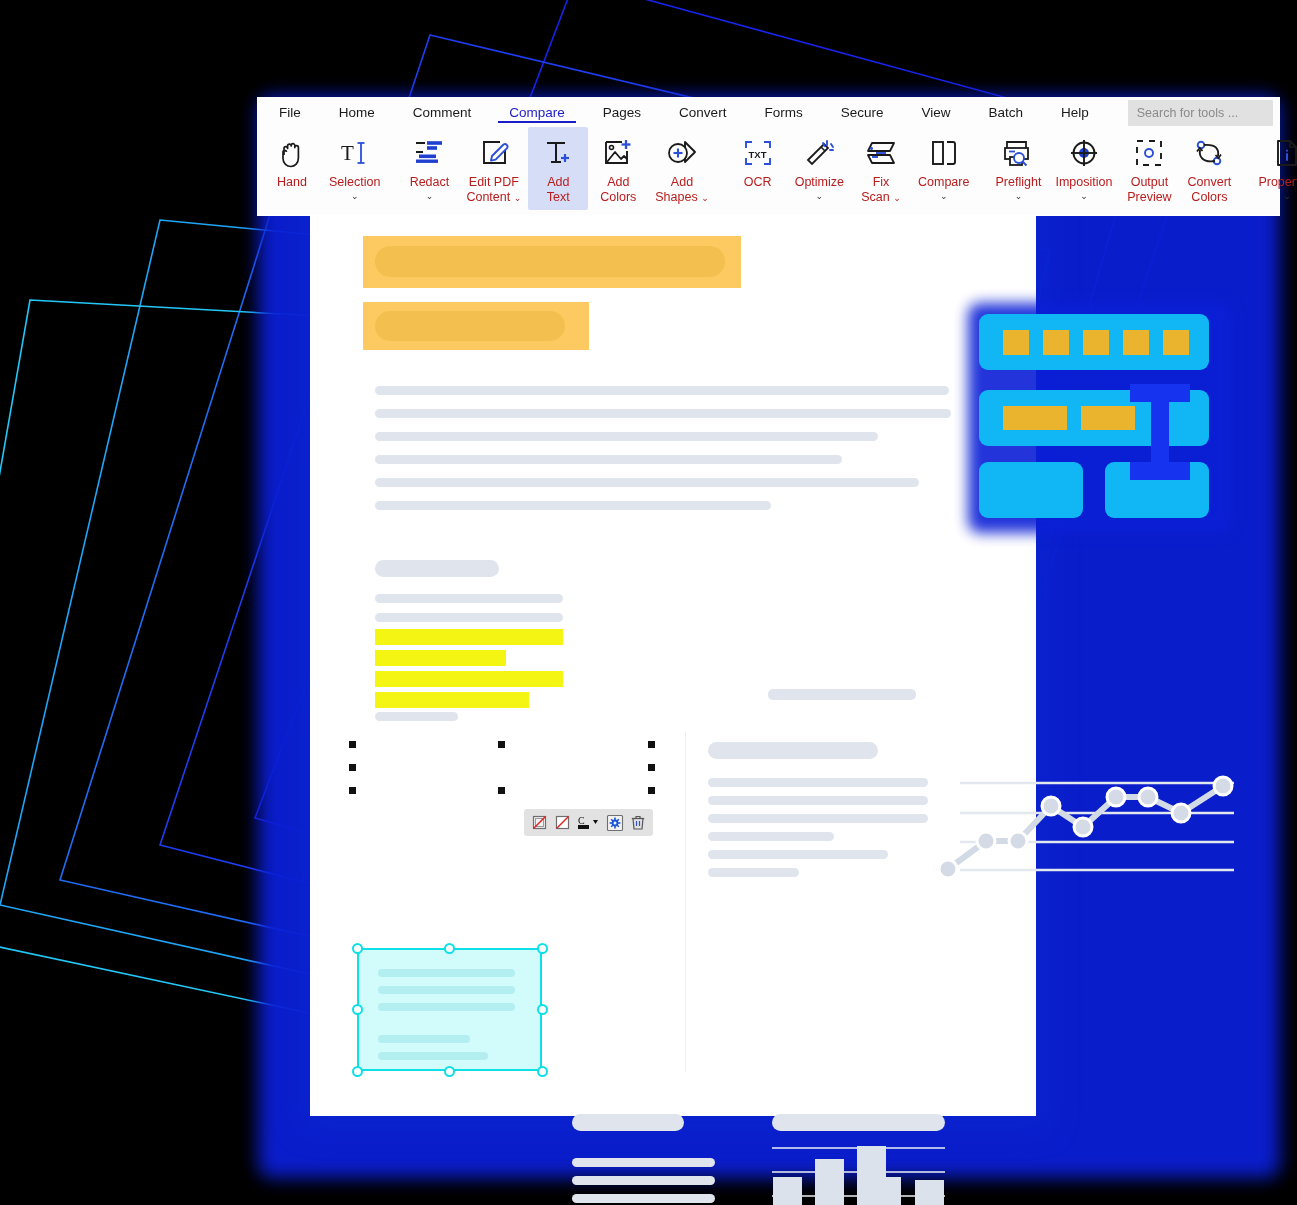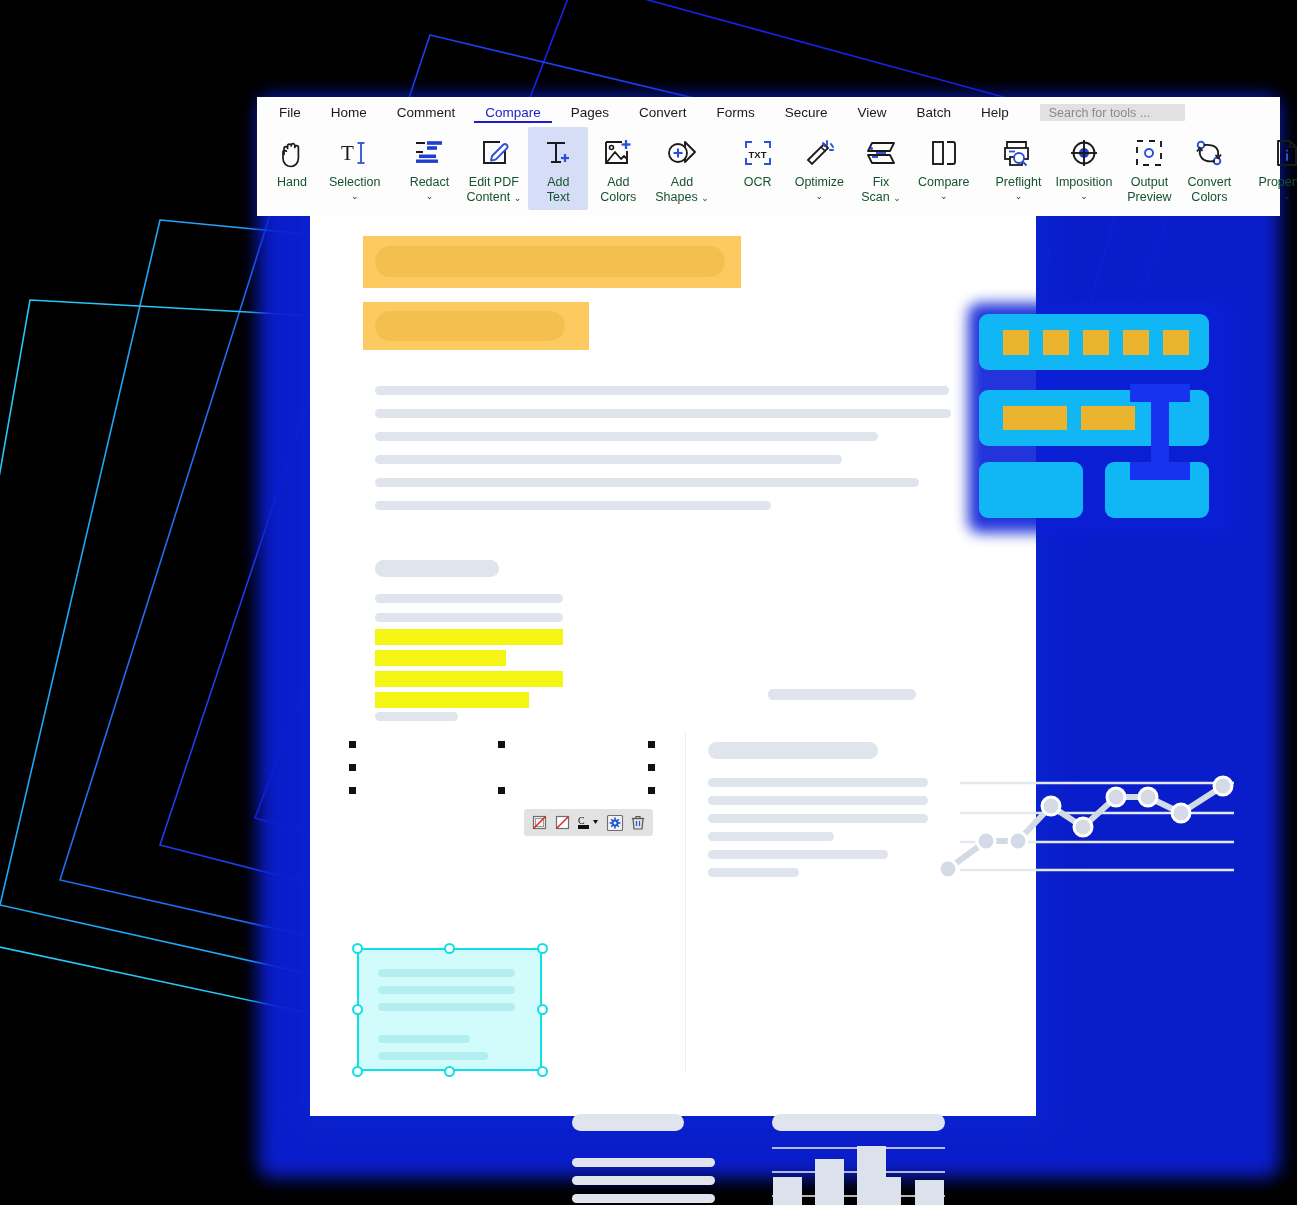--- a/index.html
+++ b/index.html
@@ -15,35 +15,35 @@
         filter:blur(9px);opacity:.95;}
   .glow2{position:absolute;left:300px;top:180px;width:750px;height:950px;border-radius:6px;
         background:#0a24cf;filter:blur(14px);opacity:.85;}
 
   
   .page{position:absolute;left:310px;top:192px;width:726px;height:924px;background:#fff;}
 
   
   .ribbon{position:absolute;left:258px;top:98px;width:1021px;height:117px;background:#fdfdfd;
           box-shadow:0 0 0 1px #ffffff;}
-  .menubar{display:flex;align-items:center;height:29px;padding-left:10px;gap:8px;}
+  .menubar{display:flex;align-items:center;height:29px;padding-left:10px;gap:16px;}
   .menu-item{font-size:13.5px;color:#1a1a1a;padding:3px 11px;white-space:nowrap;}
   .menu-item.active{color:#1c1cc8;border-bottom:2px solid #1c1cc8;padding-bottom:1px;}
-  .searchbox{margin-left:12px;width:136px;height:17px;background:#e1e1e1;border-radius:1px;
+  .searchbox{margin-left:12px;width:136px;height:26px;background:#e1e1e1;border-radius:1px;
              display:flex;align-items:center;padding-left:9px;}
   .searchbox span{font-size:12.5px;color:#8a8a8a;}
 
   .tools{display:flex;align-items:flex-start;height:86px;padding-left:4px;}
   .tgroup{display:flex;align-items:flex-start;height:78px;}
   .sep{width:1px;height:68px;background:#d8d8d8;margin:4px 6px 0 6px;}
   .tool{width:auto;min-width:46px;padding:4px 7px 0 7px;display:flex;flex-direction:column;
         align-items:center;border-radius:2px;}
   .tool.selected{background:#d6ddf7;height:79px;}
   .ticon{height:44px;display:flex;align-items:center;justify-content:center;}
-  .tlabel{font-size:12.5px;color:#14532d;line-height:14.5px;text-align:right;white-space:nowrap;}
+  .tlabel{font-size:12.5px;color:#b91c1c;line-height:14.5px;text-align:right;white-space:nowrap;}
   .chev{font-size:9px;color:#333;line-height:12px;}
   .lbl2{display:flex;flex-direction:column;align-items:center;}
   .inlinechev{font-size:9px;}
 
   
   .blk{position:absolute;background:#dfe4ed;border-radius:5px;}
   .hl-orange{position:absolute;background:#fcca61;}
   .hl-orange-inner{position:absolute;background:#f3bf4f;border-radius:20px;}
   .hl-yellow{position:absolute;background:#f5f513;}
 

